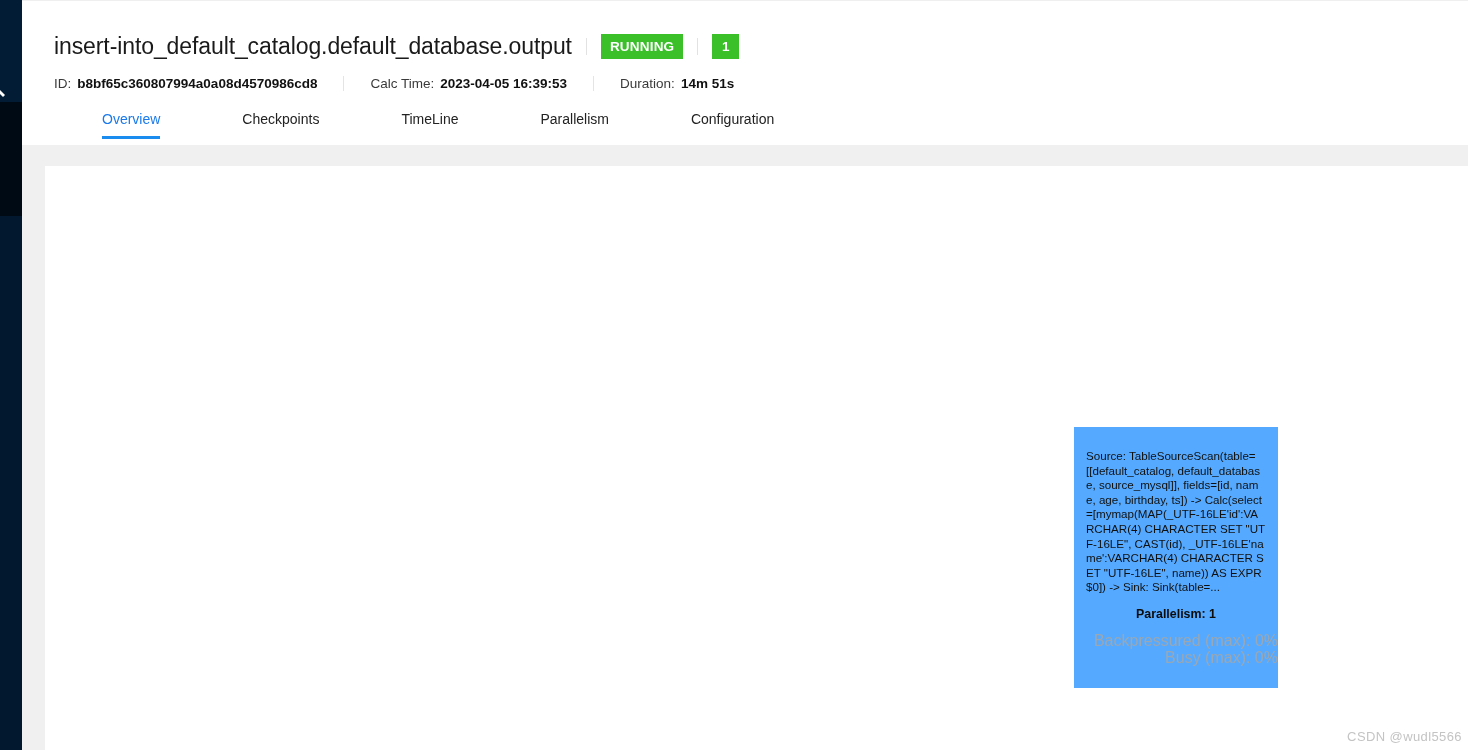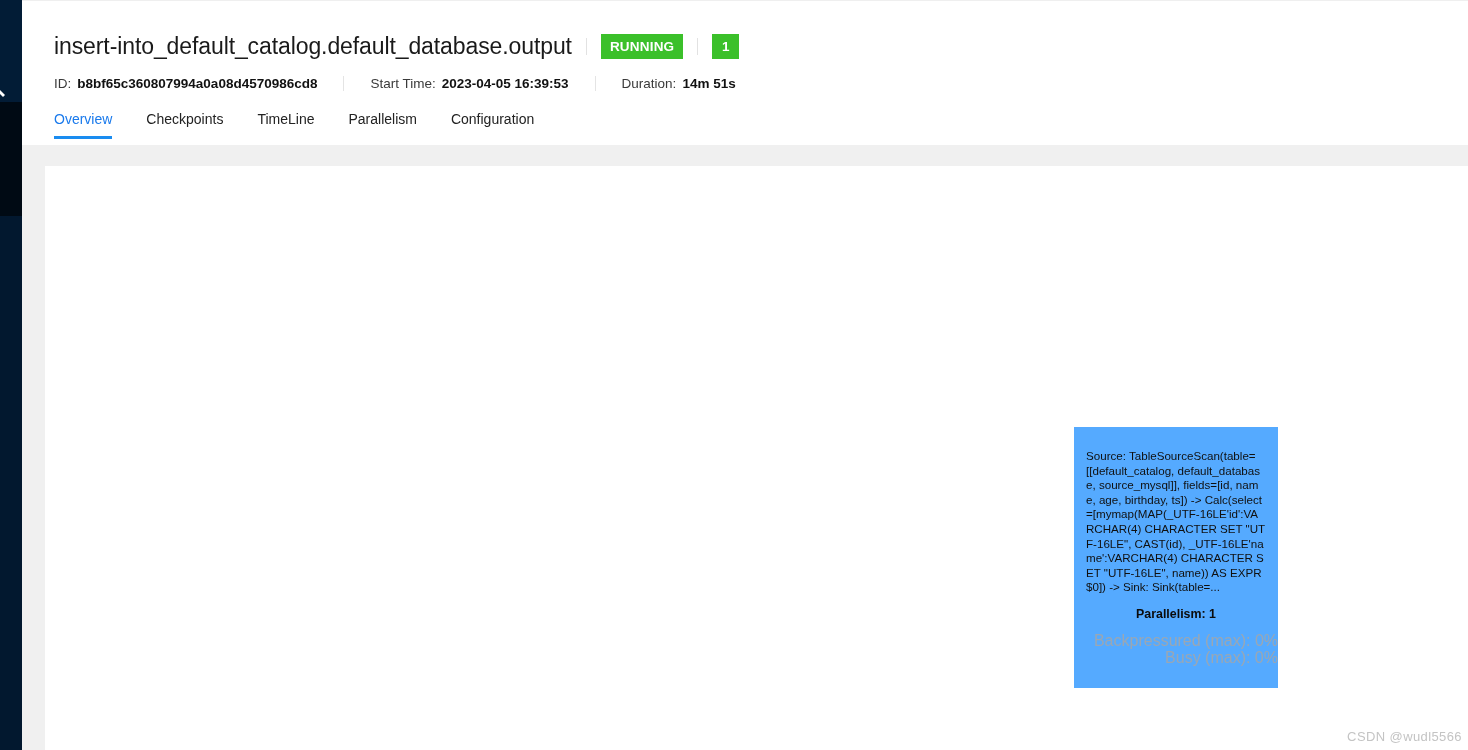--- a/index.html
+++ b/index.html
@@ -149,20 +149,21 @@
     height: 34px;
   }
   .tab {
     position: relative;
     font-size: 14px;
     color: #222222;
     padding: 0 0 12px 0;
     margin-right: 34px;
     white-space: nowrap;
     cursor: pointer;
+    margin-left: 48px;
   }
   .tab.active { color: #1a7aec; }
   .tab.active::after {
     content: "";
     position: absolute;
     left: 0; right: 0; bottom: 0;
     height: 3px;
     background: #1a8cf0;
   }
 
@@ -262,21 +263,21 @@
         <span class="vsep"></span>
         <span class="badge">RUNNING</span>
         <span class="vsep"></span>
         <span class="badge count">1</span>
       </div>
 
       <div class="meta-row">
         <span class="meta-k">ID:</span>
         <span class="meta-v">b8bf65c360807994a0a08d4570986cd8</span>
         <span class="meta-sep"></span>
-        <span class="meta-k">Start Time:</span>
+        <span class="meta-k">Calc Time:</span>
         <span class="meta-v">2023-04-05 16:39:53</span>
         <span class="meta-sep"></span>
         <span class="meta-k">Duration:</span>
         <span class="meta-v">14m 51s</span>
       </div>
 
       <div class="tabs">
         <div class="tab active">Overview</div>
         <div class="tab">Checkpoints</div>
         <div class="tab">TimeLine</div>

